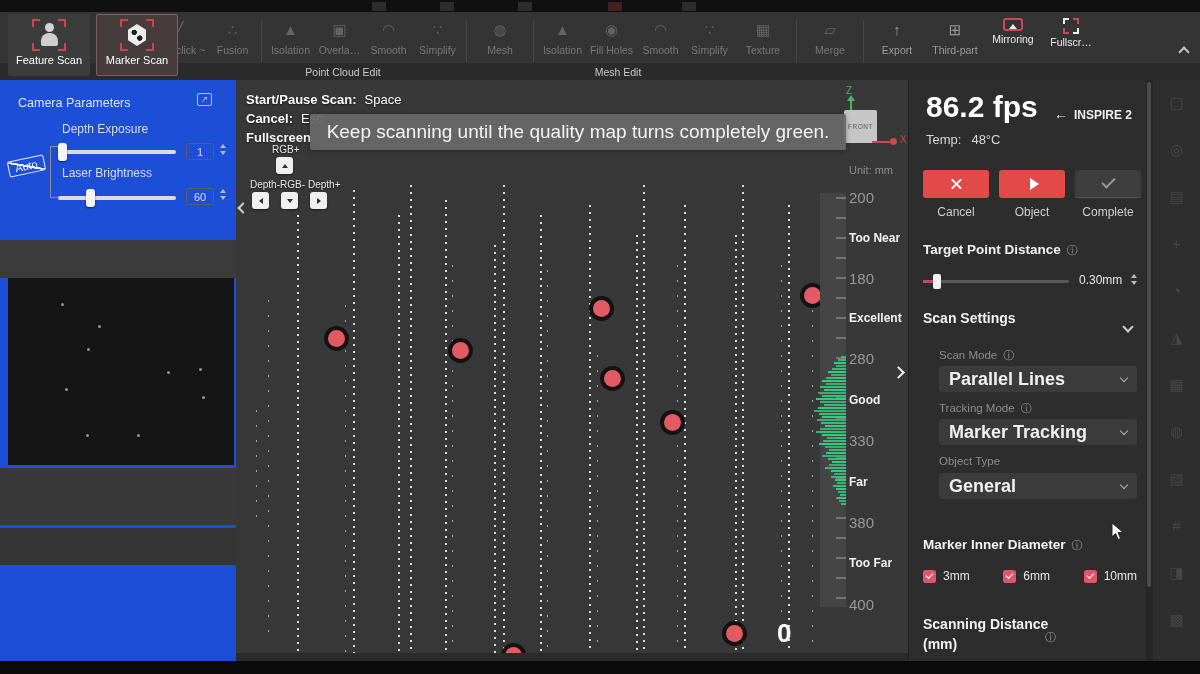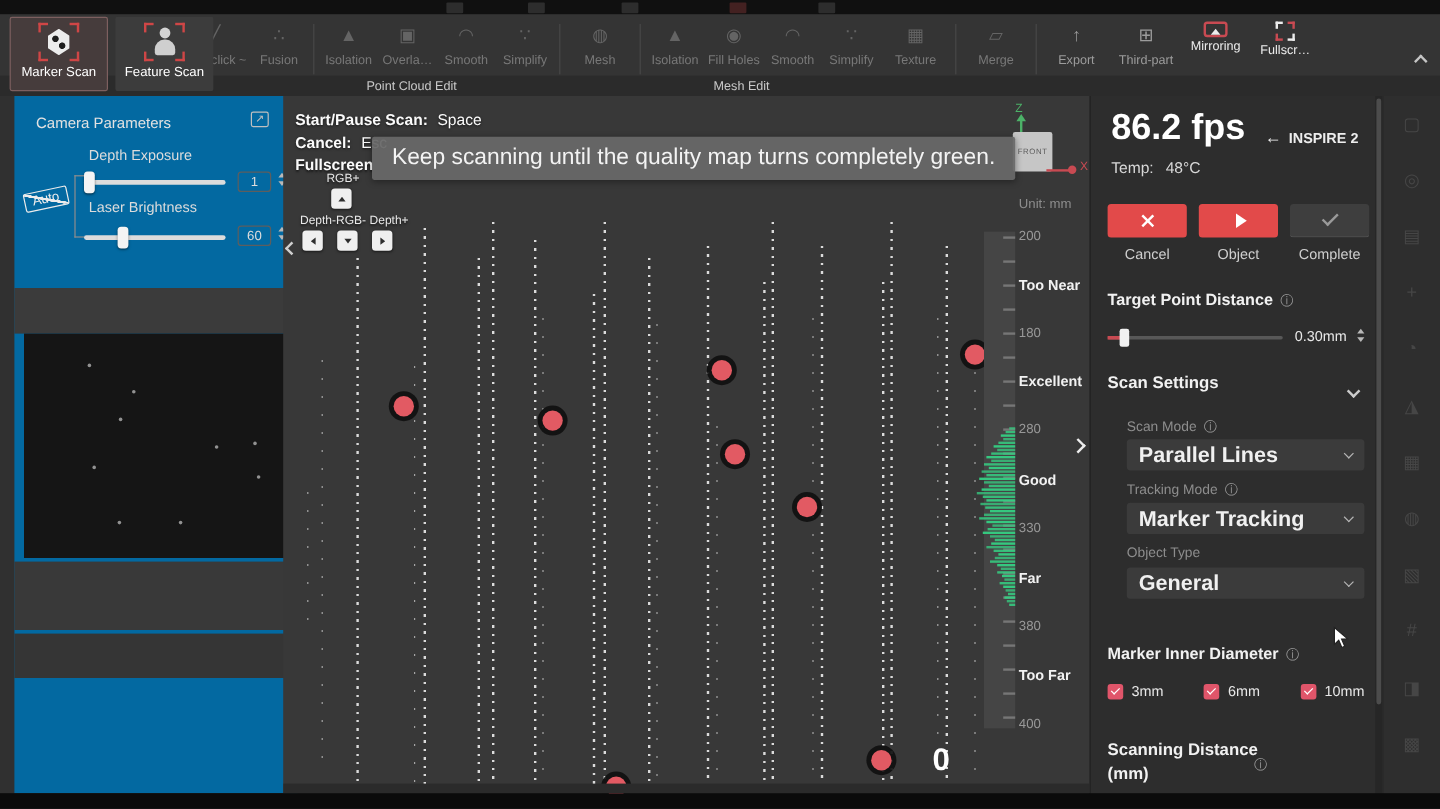--- a/index.html
+++ b/index.html
@@ -49,21 +49,21 @@
   .fs-c.tr{right:0;top:0;border-right:2px solid #c84a52;border-top:2px solid #c84a52;}
   .fs-c.bl{left:0;bottom:0;border-left:2px solid #c84a52;border-bottom:2px solid #c84a52;}
   .tb-collapse{position:absolute;right:12px;top:30px;color:#c5c5c5;z-index:4;cursor:pointer;}
 
   .chev{display:inline-block;width:8px;height:8px;border-left:2px solid currentColor;border-bottom:2px solid currentColor;}
   .chev.left{transform:rotate(45deg);} .chev.right{transform:rotate(-135deg);}
   .chev.down{transform:rotate(-45deg);} .chev.up{transform:rotate(135deg);}
   .chev.sm{width:6px;height:6px;border-width:1.5px;}
 
   
-  .left-panel{position:absolute;left:12px;top:80px;width:236px;height:581px;background:#0369a1;}
+  .left-panel{position:absolute;left:0;top:80px;width:236px;height:581px;background:#1d4ed8;}
   .lp-title{position:absolute;left:18px;top:16px;font-size:12.5px;color:#e2e2e2;}
   .popout{position:absolute;right:24px;top:13px;width:15px;height:13px;border:1.5px solid #c0c0c0;border-radius:2px;color:#c0c0c0;font-size:9px;line-height:10px;text-align:center;cursor:pointer;}
   .slider-label{position:absolute;font-size:12px;color:#dcdcdc;}
   .lslider{position:absolute;height:4px;background:#dcdcdc;border-radius:2px;cursor:pointer;}
   .lhandle{position:absolute;width:9px;height:18px;background:#f4f4f4;border-radius:3px;top:-7px;box-shadow:0 1px 2px rgba(0,0,0,.55);}
   .vbox{position:absolute;width:28px;height:17px;border:1px solid #5e5e5e;border-radius:3px;color:#ddd;font-size:11px;text-align:center;line-height:16px;}
   .stepper{position:absolute;display:flex;flex-direction:column;gap:3px;align-items:center;cursor:pointer;}
   .tri{width:0;height:0;border:3.5px solid transparent;}
   .tri.up{border-bottom:4.5px solid #b9b9b9;border-top:0;}
   .tri.down{border-top:4.5px solid #b9b9b9;border-bottom:0;}
@@ -104,21 +104,21 @@
   .z-label{position:absolute;left:14px;top:-3px;color:#4cb268;font-size:10px;}
   .z-line{position:absolute;left:18px;top:12px;width:2px;height:10px;background:#4cb268;}
   .z-head{position:absolute;left:15px;top:7px;border:4px solid transparent;border-bottom:6px solid #4cb268;border-top:0;}
   .x-line{position:absolute;left:40px;top:53px;width:22px;height:2px;background:#c84a52;}
   .x-dot{position:absolute;left:58px;top:50px;width:7px;height:7px;border-radius:50%;background:#c84a52;}
   .x-label{position:absolute;left:68px;top:46px;color:#c84a52;font-size:10px;}
   .scale-track{position:absolute;left:584px;top:113px;width:26px;height:414px;background:#454545;z-index:8;}
   .scale-tick{position:absolute;left:600px;width:10px;height:2px;background:#767676;z-index:9;}
   .hist-bar{position:absolute;right:62px;height:2px;background:#35d083;z-index:10;}
   .scale-text{position:absolute;left:613px;transform:translateY(-50%);white-space:nowrap;z-index:11;}
-  .scale-text.num{color:#989898;font-size:11px;}
+  .scale-text.num{color:#989898;font-size:15px;}
   .scale-text.zone{color:#f2f2f2;font-size:12px;font-weight:bold;}
   .scale-text.unit{color:#8d8d8d;font-size:11px;}
   .rf-wrap{position:absolute;left:533px;top:538px;z-index:6;display:flex;align-items:baseline;}
   .rf-label{font-size:15px;color:#e2e2e2;}
   .rf-value{font-size:26px;color:#fff;margin-left:8px;font-weight:bold;}
   .vp-bottom-band{position:absolute;left:0;top:573px;width:672px;height:8px;background:#2b2b2b;z-index:4;}
 
   
   .right-panel{position:absolute;left:908px;top:80px;width:238px;height:581px;background:#2d2d2d;border-left:1px solid #222;}
   .fps{position:absolute;left:17px;top:10px;font-size:30px;font-weight:bold;color:#fff;}
@@ -174,40 +174,40 @@
     <span style="left:372px"></span>
     <span style="left:440px"></span>
     <span style="left:518px"></span>
     <span style="left:608px;background:#5a2a2a"></span>
     <span style="left:682px"></span>
   </div>
 
   <div class="toolbar">
     <div class="tb-strip"></div>
     <div class="tiles" id="tiles">
-        <div class="tile active">
-          <div class="tile-icon">
-            <span class="corner tl"></span>
-            <span class="corner tr"></span>
-            <span class="corner bl"></span>
-            <span class="corner br"></span>
-            <div class="poly"></div>
-          </div>
-          <div class="tile-label">Marker Scan</div>
-        </div>
         <div class="tile">
           <div class="tile-icon">
             <span class="corner tl"></span>
             <span class="corner tr"></span>
             <span class="corner bl"></span>
             <span class="corner br"></span>
             <div class="head"></div>
             <div class="bust"></div>
           </div>
           <div class="tile-label">Feature Scan</div>
+        </div>
+        <div class="tile active">
+          <div class="tile-icon">
+            <span class="corner tl"></span>
+            <span class="corner tr"></span>
+            <span class="corner bl"></span>
+            <span class="corner br"></span>
+            <div class="poly"></div>
+          </div>
+          <div class="tile-label">Marker Scan</div>
         </div>
       </div>
     <div class="tb-items" id="tool-items">
         <div class="tb-btn dim wide">
           <div class="tb-ic">╱</div>
           <div class="tb-lb">One-click ~</div>
         </div>
         <div class="tb-btn dim">
           <div class="tb-ic">∴</div>
           <div class="tb-lb">Fusion</div>

